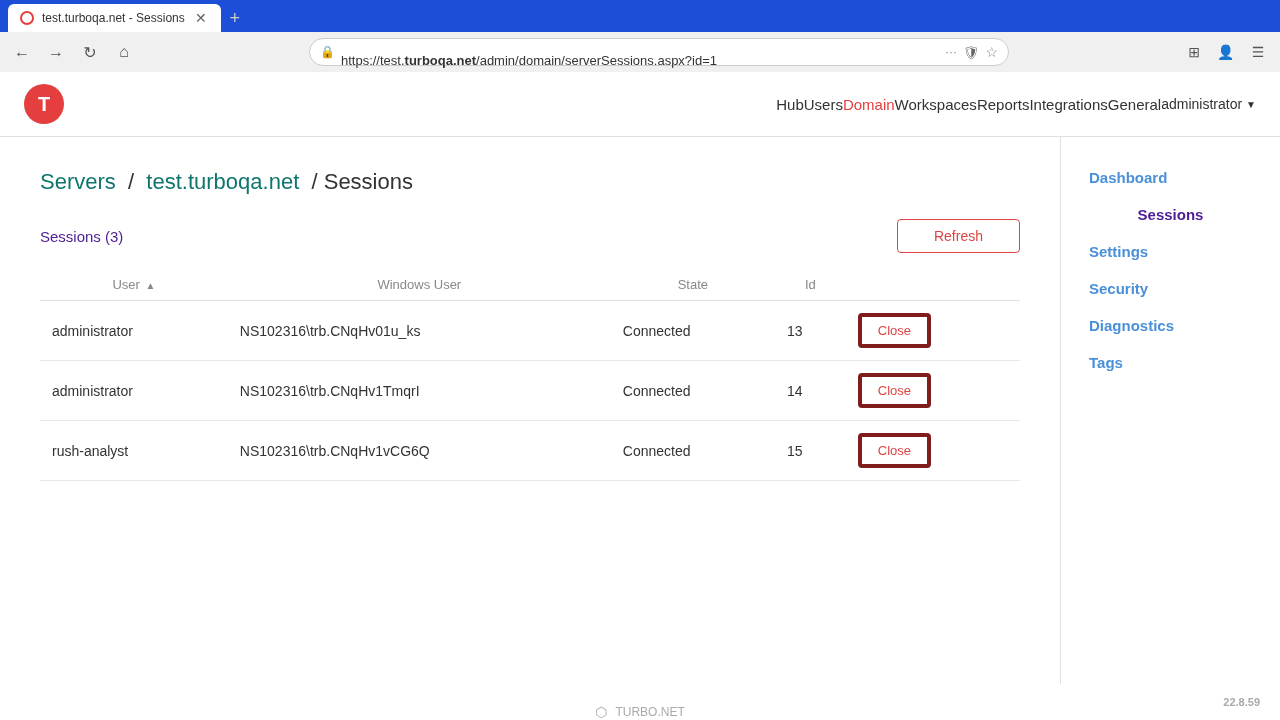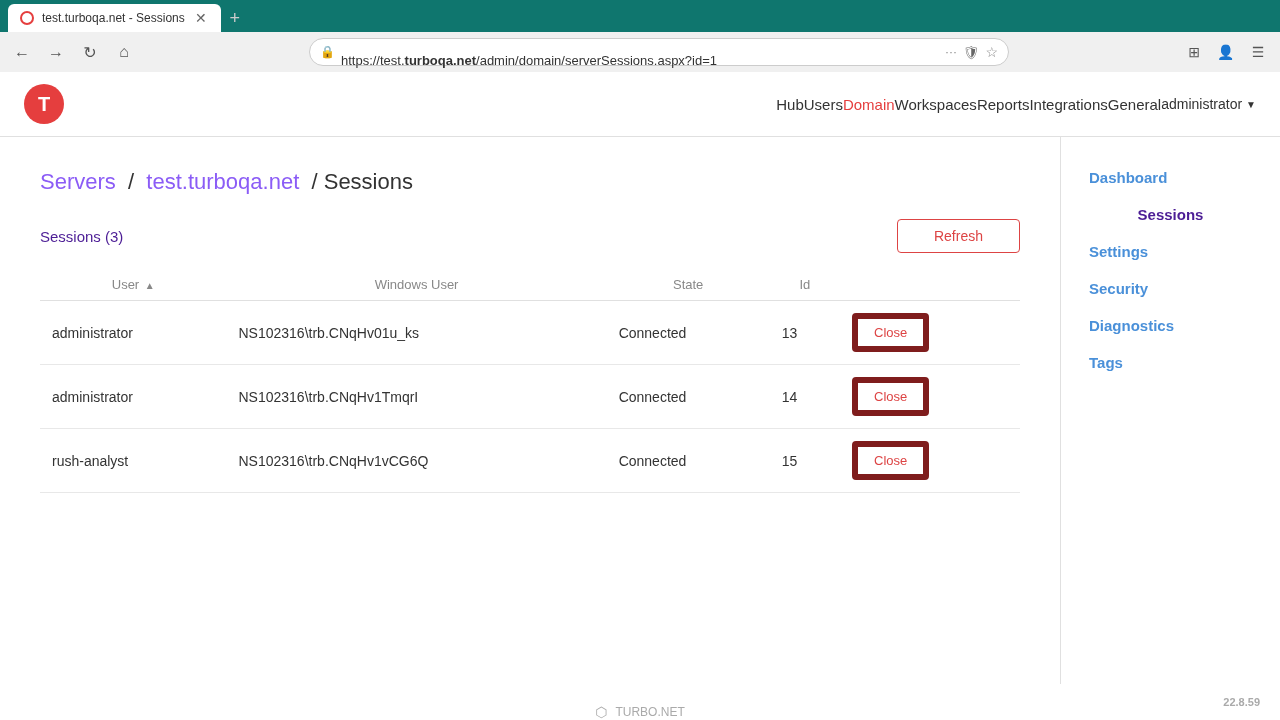--- a/index.html
+++ b/index.html
@@ -1,17 +1,17 @@
 <!DOCTYPE html>
 <html><head>
   <meta charset="utf-8">
   <style>
     * { margin: 0; padding: 0; box-sizing: border-box; }
     body { font-family: Arial, sans-serif; font-size: 14px; background: #fff; color: #333; width: 1280px; height: 720px; overflow: hidden; }
-    .tab-bar { background: #0f766e; height: 32px; display: flex; align-items: flex-end; padding: 0 8px; }
+    .tab-bar { background: #1d4ed8; height: 32px; display: flex; align-items: flex-end; padding: 0 8px; }
     .tab { background: #fff; height: 28px; display: flex; align-items: center; padding: 0 12px; gap: 8px; border-radius: 6px 6px 0 0; font-size: 12px; color: #333; min-width: 180px; }
     .tab-favicon { width: 14px; height: 14px; background: #e53e3e; border-radius: 50%; display: flex; align-items: center; justify-content: center; }
     .tab-close { width: 16px; height: 16px; border: none; background: none; cursor: pointer; color: #666; font-size: 14px; margin-left: auto; }
     .new-tab-btn { width: 28px; height: 28px; background: none; border: none; color: #ccc; font-size: 18px; cursor: pointer; display: flex; align-items: center; justify-content: center; }
 
     .address-bar-row { background: #f0f0f0; height: 40px; display: flex; align-items: center; padding: 0 8px; gap: 6px; }
     .nav-btn { width: 28px; height: 28px; border: none; background: none; color: #555; cursor: pointer; font-size: 16px; display: flex; align-items: center; justify-content: center; border-radius: 50%; }
     .address-bar { flex: 1; height: 28px; background: #fff; border: 1px solid #ccc; border-radius: 14px; display: flex; align-items: center; padding: 0 10px; gap: 6px; font-size: 13px; color: #333; max-width: 700px; margin: 0 auto; }
     .address-bar .lock { color: #2a7; font-size: 12px; }
     .address-bar .url { flex: 1; color: #333; font-size: 13px; margin-top: 16px; }
@@ -24,32 +24,32 @@
     .app-logo { width: 40px; height: 40px; background: #e53e3e; border-radius: 50%; display: flex; align-items: center; justify-content: center; color: white; font-size: 20px; font-weight: bold; }
     .main-nav { display: flex; align-items: center; margin-left: auto; }
     .nav-item { font-size: 15px; color: #333; text-decoration: none; cursor: pointer; }
     .nav-item.active { color: #e53e3e; }
     .nav-admin { color: #333; display: flex; align-items: center; gap: 4px; cursor: pointer; }
 
     .app-body { display: flex; height: calc(720px - 36px - 32px - 40px - 65px); }
 
     .main-content { flex: 1; padding: 32px 40px; overflow-y: auto; }
     .breadcrumb { font-size: 22px; margin-bottom: 24px; }
-    .breadcrumb a { color: #8b5cf6; text-decoration: none; }
+    .breadcrumb a { color: #0f766e; text-decoration: none; }
     .breadcrumb span { color: #333; }
 
     .sessions-header { display: flex; align-items: center; justify-content: space-between; margin-bottom: 16px; }
     .sessions-title { font-size: 15px; font-weight: normal; color: #4c1d95; }
     .refresh-btn { padding: 8px 36px; border: 1px solid #d44; color: #d44; background: #fff; border-radius: 4px; cursor: pointer; font-size: 14px; }
 
     .sessions-table { width: 100%; border-collapse: collapse; }
     .sessions-table th { font-size: 13px; color: #888; font-weight: normal; text-align: center; padding: 8px 12px; border-bottom: 1px solid #e0e0e0; }
     .sessions-table td { padding: 12px 12px; border-bottom: 1px solid #e8e8e8; font-size: 14px; color: #333; vertical-align: middle; }
     .sort-icon { font-size: 10px; color: #888; margin-left: 2px; }
-    .close-btn { padding: 6px 16px; border: 6px solid #7f1d1d; color: #d44; background: #fff; border-radius: 4px; cursor: pointer; font-size: 13px; }
+    .close-btn { padding: 6px 16px; border: 4px solid #7f1d1d; color: #d44; background: #fff; border-radius: 4px; cursor: pointer; font-size: 13px; }
 
     .sidebar { width: 220px; padding: 24px 16px; border-left: 1px solid #e0e0e0; font-weight: bold; }
     .sidebar-item { display: block; padding: 8px 12px; color: #4a90d9; text-decoration: none; cursor: pointer; font-size: 15px; margin-bottom: 4px; }
     .sidebar-item.active { color: #4c1d95; text-align: center; }
 
     .footer { text-align: center; padding: 20px; color: #aaa; font-size: 12px; display: flex; align-items: center; justify-content: center; gap: 8px; }
     .footer-logo-icon { color: #aaa; font-size: 14px; }
     .version { position: fixed; bottom: 12px; right: 20px; font-size: 11px; color: #aaa; font-weight: bold; }
   </style>
 </head>

